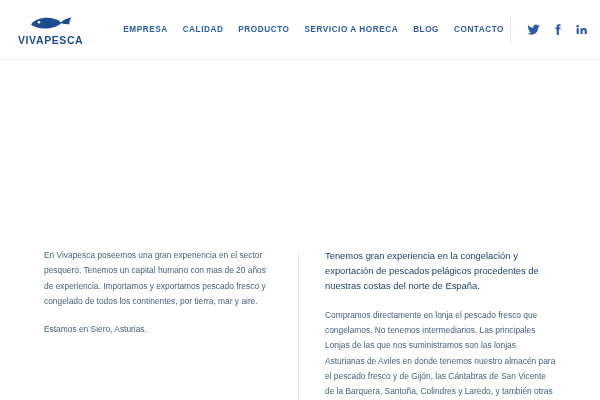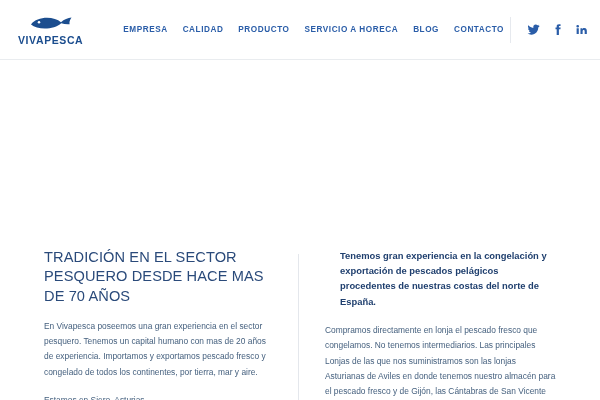--- a/index.html
+++ b/index.html
@@ -128,23 +128,23 @@
     font-size: 8.4px;
     line-height: 1.82;
     color: #46617f;
     margin: 0 0 13px 0;
   }
   .body-text:last-child { margin-bottom: 0; }
 
   .lede {
     font-size: 9.4px;
     line-height: 1.62;
-    font-weight: 700;
+    font-weight: 400;
     color: #1f3f6e;
-    margin: 0 0 14px 15px;
+    margin: 0 0 14px 0;
   }
 </style>
 </head>
 <body>
 
 <header class="site-header">
 
   <a class="brand" href="#">
     <span class="brand-mark">
       <svg width="46" height="18" viewBox="0 0 46 18" xmlns="http://www.w3.org/2000/svg" aria-hidden="true">
@@ -186,21 +186,20 @@
       </svg>
     </a>
   </div>
 </header>
 
 <div class="hero-area"></div>
 
 <main class="content">
 
   <section class="col-left">
-    <h1 class="headline">TRADICIÓN EN EL SECTOR PESQUERO DESDE HACE MAS DE 70 AÑOS</h1>
     <p class="body-text">En Vivapesca poseemos una gran experiencia en el sector pesquero. Tenemos un capital humano con mas de 20 años de experiencia. Importamos y exportamos pescado fresco y congelado de todos los continentes, por tierra, mar y aire.</p>
     <p class="body-text">Estamos en Siero, Asturias.</p>
   </section>
 
   <div class="col-divider"></div>
 
   <section class="col-right">
     <p class="lede">Tenemos gran experiencia en la congelación y exportación de pescados pelágicos procedentes de nuestras costas del norte de España.</p>
     <p class="body-text">Compramos directamente en lonja el pescado fresco que congelamos. No tenemos intermediarios. Las principales Lonjas de las que nos suministramos son las lonjas Asturianas de Aviles en donde tenemos nuestro almacén para el pescado fresco y de Gijón, las Cántabras de San Vicente de la Barquera, Santoña, Colindres y Laredo, y también otras lonjas Gallegas y de País Vasco.</p>
   </section>

